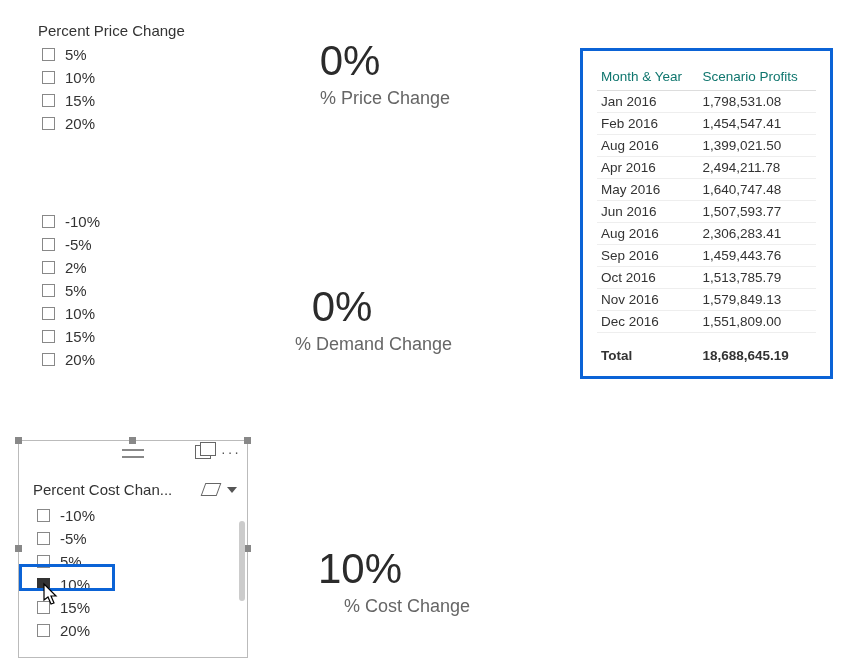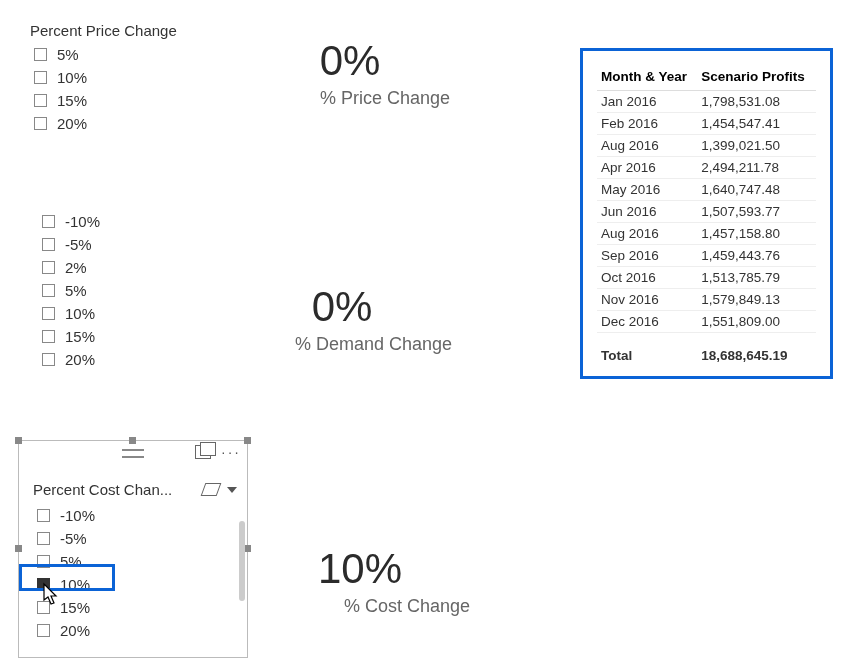--- a/index.html
+++ b/index.html
@@ -43,21 +43,21 @@
     text-align: center;
     line-height: 1;
   }
   .big-label {
     font-size: 18px;
     color: #666;
     text-align: right;
     margin-top: 6px;
   }
   
-  #price-slicer { position:absolute; left:30px; top:22px; width:200px; }
+  #price-slicer { position:absolute; left:38px; top:22px; width:200px; }
   #price-card   { position:absolute; left:250px; top:40px; width:200px; }
   #demand-slicer{ position:absolute; left:38px; top:208px; width:210px; }
   #demand-card  { position:absolute; left:232px; top:286px; width:220px; }
   #cost-visual  { position:absolute; left:18px; top:440px; width:230px; height:218px; }
   #cost-card    { position:absolute; left:250px; top:548px; width:220px; }
   #profit-table { position:absolute; left:580px; top:48px; width:253px; }
 
   
   #cost-visual .frame {
     position: relative;
@@ -109,21 +109,21 @@
     pointer-events:none;
   }
 
   
   #profit-table .outer {
     border: 3px solid #0b63d6;
     padding: 14px 14px 10px 14px;
     box-sizing: border-box;
   }
   #profit-table table { width:100%; border-collapse:collapse; font-size:13.5px; }
-  #profit-table th { text-align:left; color:#000000; font-weight:700; padding:4px 4px 6px 4px; border-bottom:1px solid #ddd;}
+  #profit-table th { text-align:left; color:#0f766e; font-weight:400; padding:4px 4px 6px 4px; border-bottom:1px solid #ddd;}
   #profit-table th.right, #profit-table td.right { text-align:left; }
   #profit-table td { padding:3px 4px; color:#333; border-bottom:1px solid #eee;}
   #profit-table tr.total td { font-weight:700; border-top:1px solid #bbb; border-bottom:none; padding-top:15px;}
 
   
   #cursor {
     position:absolute; width:20px; height:24px; pointer-events:none;
   }
 </style>
 </head>
@@ -283,21 +283,21 @@
           <tr>
             <td>May 2016</td>
             <td class="right">1,640,747.48</td>
           </tr>
           <tr>
             <td>Jun 2016</td>
             <td class="right">1,507,593.77</td>
           </tr>
           <tr>
             <td>Aug 2016</td>
-            <td class="right">1,457,158.80</td>
+            <td class="right">2,306,283.41</td>
           </tr>
           <tr>
             <td>Sep 2016</td>
             <td class="right">1,459,443.76</td>
           </tr>
           <tr>
             <td>Oct 2016</td>
             <td class="right">1,513,785.79</td>
           </tr>
           <tr>

